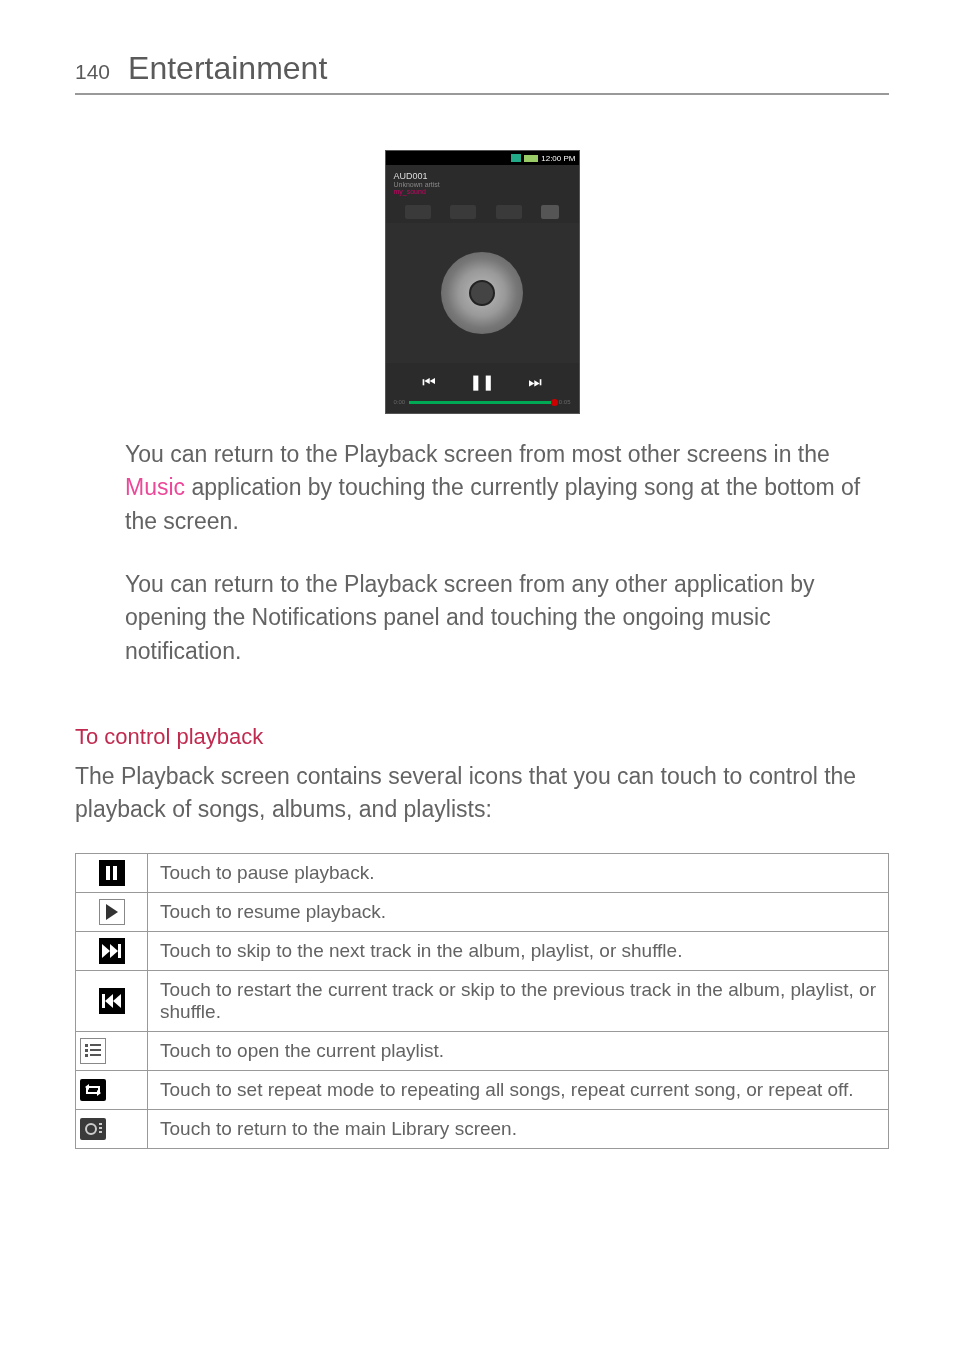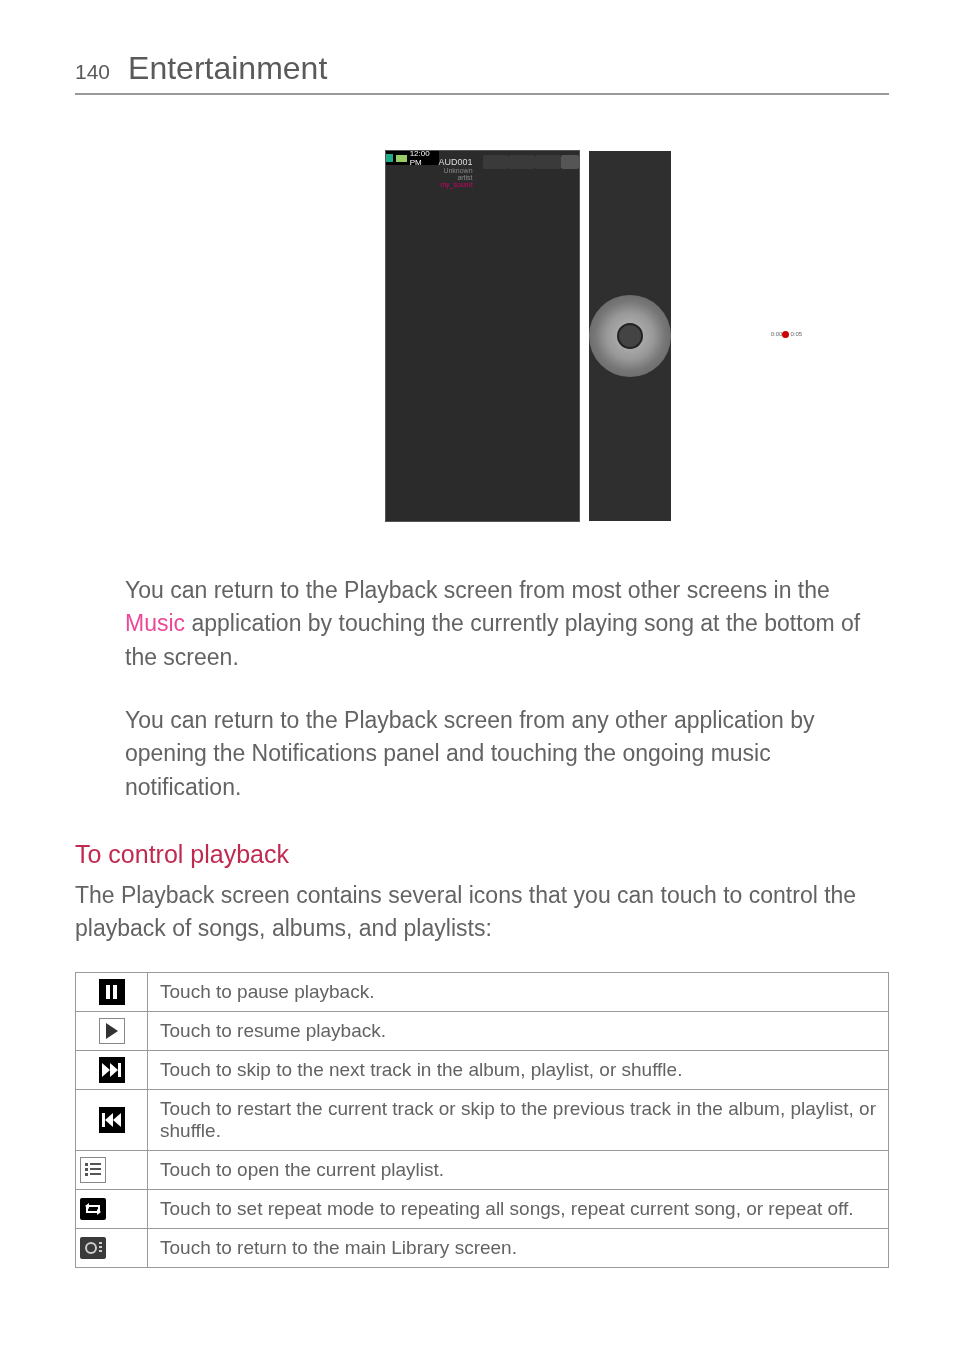--- a/index.html
+++ b/index.html
@@ -24,41 +24,41 @@
       color: #5a5a5a;
       margin-right: 18px;
     }
     .chapter-title {
       font-size: 32px;
       color: #5a5a5a;
       font-weight: 300;
     }
     .phone-frame {
       width: 195px;
-      height: 372px;
-      margin: 0 auto 52px auto;
+      height: 264px;
+      margin: 0 auto 24px auto;
       background: #2b2b2b;
       border: 1px solid #555;
       position: relative;
       display: flex;
-      flex-direction: row;
+      flex-direction: column;
     }
     .status-bar {
       background: #000;
       height: 14px;
       display: flex;
       justify-content: flex-end;
       align-items: center;
       gap: 3px;
       padding-right: 3px;
     }
     .status-sig { width: 10px; height: 8px; background: #2a8; }
     .status-bat { width: 14px; height: 7px; background: #9c6; }
     .status-time { color: #fff; font-size: 8px; }
-    .track-info { text-align: right; padding: 6px 0; }
+    .track-info { text-align: left; padding: 6px 8px; }
     .track-title { color: #ddd; font-size: 9px; }
     .track-artist { color: #888; font-size: 7px; }
     .track-album { color: #c06; font-size: 7px; }
     .tinytabs { display: flex; justify-content: space-around; padding: 4px 10px; }
     .tinytab { width: 26px; height: 14px; background: #3a3a3a; border-radius: 2px; }
     .tinytab.last { width: 18px; background: #555; }
     .disc-area {
       flex: 1;
       display: flex;
       align-items: center;
@@ -93,23 +93,23 @@
     .body-text {
       font-size: 23px;
       line-height: 1.45;
       color: #636363;
       margin: 0 0 30px 50px;
       font-weight: 300;
     }
     .inline-bold { color: #ec4899; font-weight: 400; }
     .section-heading {
       color: #c12a4f;
-      font-size: 25px;
+      font-size: 22px;
       font-weight: 400;
-      margin: 36px 0 10px 0;
+      margin: 56px 0 10px 0;
     }
     .intro-text {
       font-size: 23px;
       line-height: 1.45;
       color: #636363;
       margin-bottom: 26px;
       font-weight: 400;
     }
     table.icon-table {
       width: 100%;

